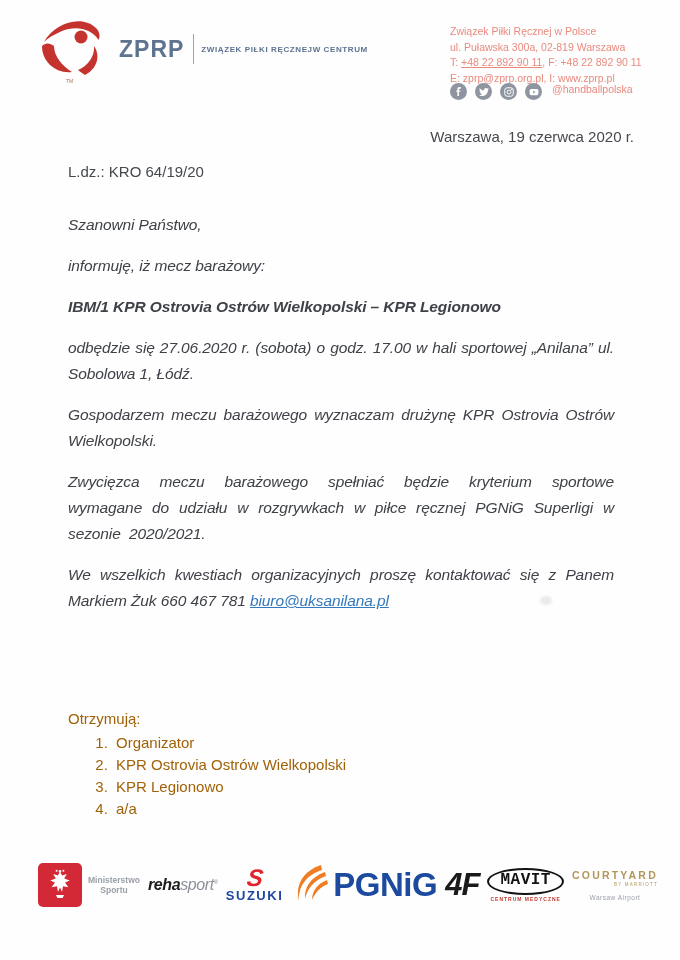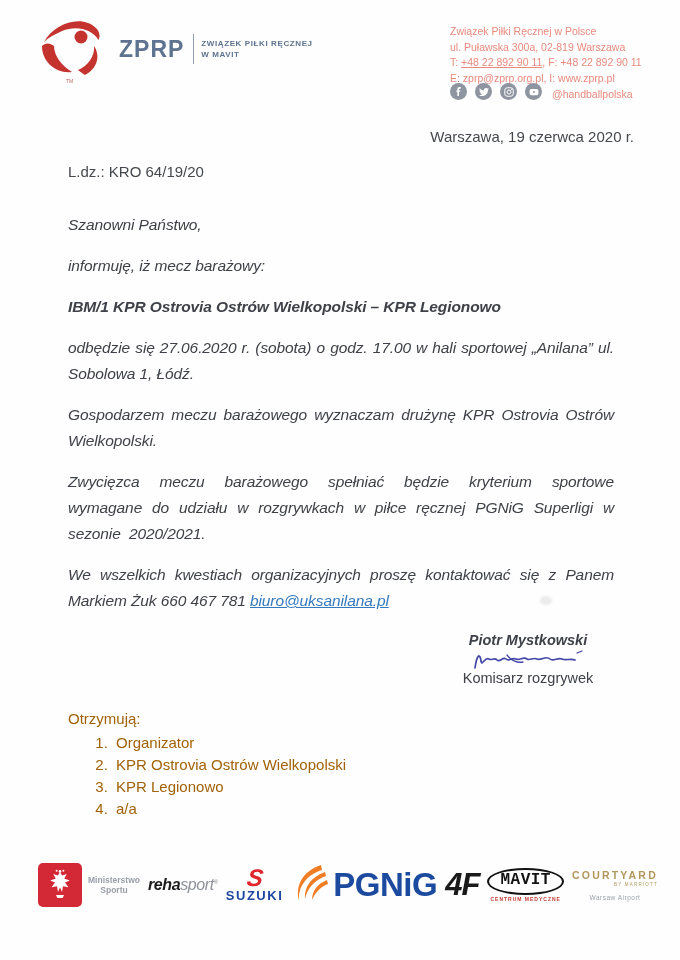--- a/index.html
+++ b/index.html
@@ -7,26 +7,26 @@
   body { font-family:"Liberation Sans", sans-serif; background:#ffffff; position:relative; overflow:hidden; color:#3e4147; }
 
   .page { position:absolute; inset:0; background:#fefefe; }
 
   
   .logo { position:absolute; left:38px; top:16px; display:flex; align-items:center; }
   .emblem { width:64px; height:66px; position:relative; }
   .emblem .tm { position:absolute; left:28px; bottom:-2px; font-size:5px; color:#b96a64; }
   .brand-word { font-size:23px; font-weight:700; color:#5d7390; letter-spacing:1px; margin-left:17px; }
   .logo-divider { width:1px; height:30px; background:#93a3b6; margin:0 7px 0 9px; }
-  .tagline { display:flex; flex-direction:column; justify-content:space-between; }
+  .tagline { display:flex; justify-content:space-between; }
   .tagline span { font-size:8px; font-weight:700; color:#5d7390; letter-spacing:.6px; line-height:11px; }
 
   .contact { position:absolute; left:450px; top:24px; font-size:10.5px; line-height:15.5px; color:#e98a7e; }
   .contact .u { text-decoration:underline; }
-  .social { position:absolute; left:450px; top:83px; display:flex; align-items:flex-end; gap:8px; }
+  .social { position:absolute; left:450px; top:83px; display:flex; align-items:flex-start; gap:8px; }
   .sicon { width:17px; height:17px; border-radius:50%; background:#8e95a1; display:flex; align-items:center; justify-content:center; }
   .sicon svg { display:block; }
   .handle { font-size:10.5px; color:#e98a7e; margin-left:2px; }
 
   
   .dateline { position:absolute; right:46px; top:128px; font-size:15px; color:#45484d; }
   .ref { position:absolute; left:68px; top:163px; font-size:15px; color:#45484d; }
 
   
   .body-block { position:absolute; left:68px; top:212px; width:546px; font-size:15.5px; line-height:26px; color:#3e4147; letter-spacing:-0.1px; }
@@ -82,21 +82,21 @@
         <circle cx="43" cy="21" r="6.5" fill="#c5332f"></circle>
         <path d="M4 30 C4 46 18 58 34 56 C24 50 16 40 16 30 C12 26.5 7 26.5 4 30 Z" fill="#c5332f"></path>
         <path d="M40 54 C50 50 57 40 56 30 C63 40 59 53 47 59 C44.5 57.5 42 55.5 40 54 Z" fill="#c5332f"></path>
       </svg>
       <span class="tm">TM</span>
     </div>
     <span class="brand-word">ZPRP</span>
     <span class="logo-divider"></span>
     <span class="tagline">
       <span>ZWIĄZEK PIŁKI RĘCZNEJ</span>
-      <span>W MAVIT</span>
+      <span>W CENTRUM</span>
     </span>
   </div>
 
   <div class="contact">
     <div>Związek Piłki Ręcznej w Polsce</div>
     <div>ul. Puławska 300a, 02-819 Warszawa</div>
     <div><span>T: </span><span class="u">+48 22 892 90 11</span><span>, F: +48 22 892 90 11</span></div>
     <div>E: zprp@zprp.org.pl, I: www.zprp.pl</div>
   </div>
 
@@ -134,29 +134,20 @@
     <p>Szanowni Państwo,</p>
     <p>informuję, iż mecz barażowy:</p>
     <p class="match">IBM/1 KPR Ostrovia Ostrów Wielkopolski – KPR Legionowo</p>
     <p class="just">odbędzie się 27.06.2020 r. (sobota) o godz. 17.00 w hali sportowej „Anilana” ul. Sobolowa 1, Łódź.</p>
     <p class="just">Gospodarzem meczu barażowego wyznaczam drużynę KPR Ostrovia Ostrów Wielkopolski.</p>
     <p class="just sp">Zwycięzca meczu barażowego spełniać będzie kryterium sportowe wymagane do udziału w rozgrywkach w piłce ręcznej PGNiG Superligi w sezonie 2020/2021.</p>
     <p class="just"><span>We wszelkich kwestiach organizacyjnych proszę kontaktować się z Panem Markiem Żuk 660 467 781 </span><a class="maillink" href="#">biuro@uksanilana.pl</a></p>
   </div>
 
   <div class="smudge"></div>
-  <div class="sigblock">
-    <div class="signame">Piotr Mystkowski</div>
-    <svg class="sigscrawl" width="130" height="28" viewBox="0 0 130 28">
-      <path d="M12 22 C14 8 17 7 18 15 C19 21 22 10 26 13 C29 15 31 11 34 14 C37 17 40 10 43 13 C46 16 49 11 53 13 C57 15 60 10 64 13 C67 15 70 11 74 13 C78 15 83 9 87 13 C90 16 95 11 99 13 C103 15 107 12 112 14" fill="none" stroke="#4348a8" stroke-width="1.7" stroke-linecap="round"></path>
-      <path d="M44 9 C48 14 54 17 60 16" fill="none" stroke="#4348a8" stroke-width="1.3" stroke-linecap="round"></path>
-      <path d="M114 7 l5 -2" fill="none" stroke="#4348a8" stroke-width="1.3" stroke-linecap="round"></path>
-    </svg>
-    <div>Komisarz rozgrywek</div>
-  </div>
 
   <div class="recipients">
     <div>Otrzymują:</div>
     <ol>
       <li>Organizator</li>
       <li>KPR Ostrovia Ostrów Wielkopolski</li>
       <li>KPR Legionowo</li>
       <li>a/a</li>
     </ol>
   </div>

